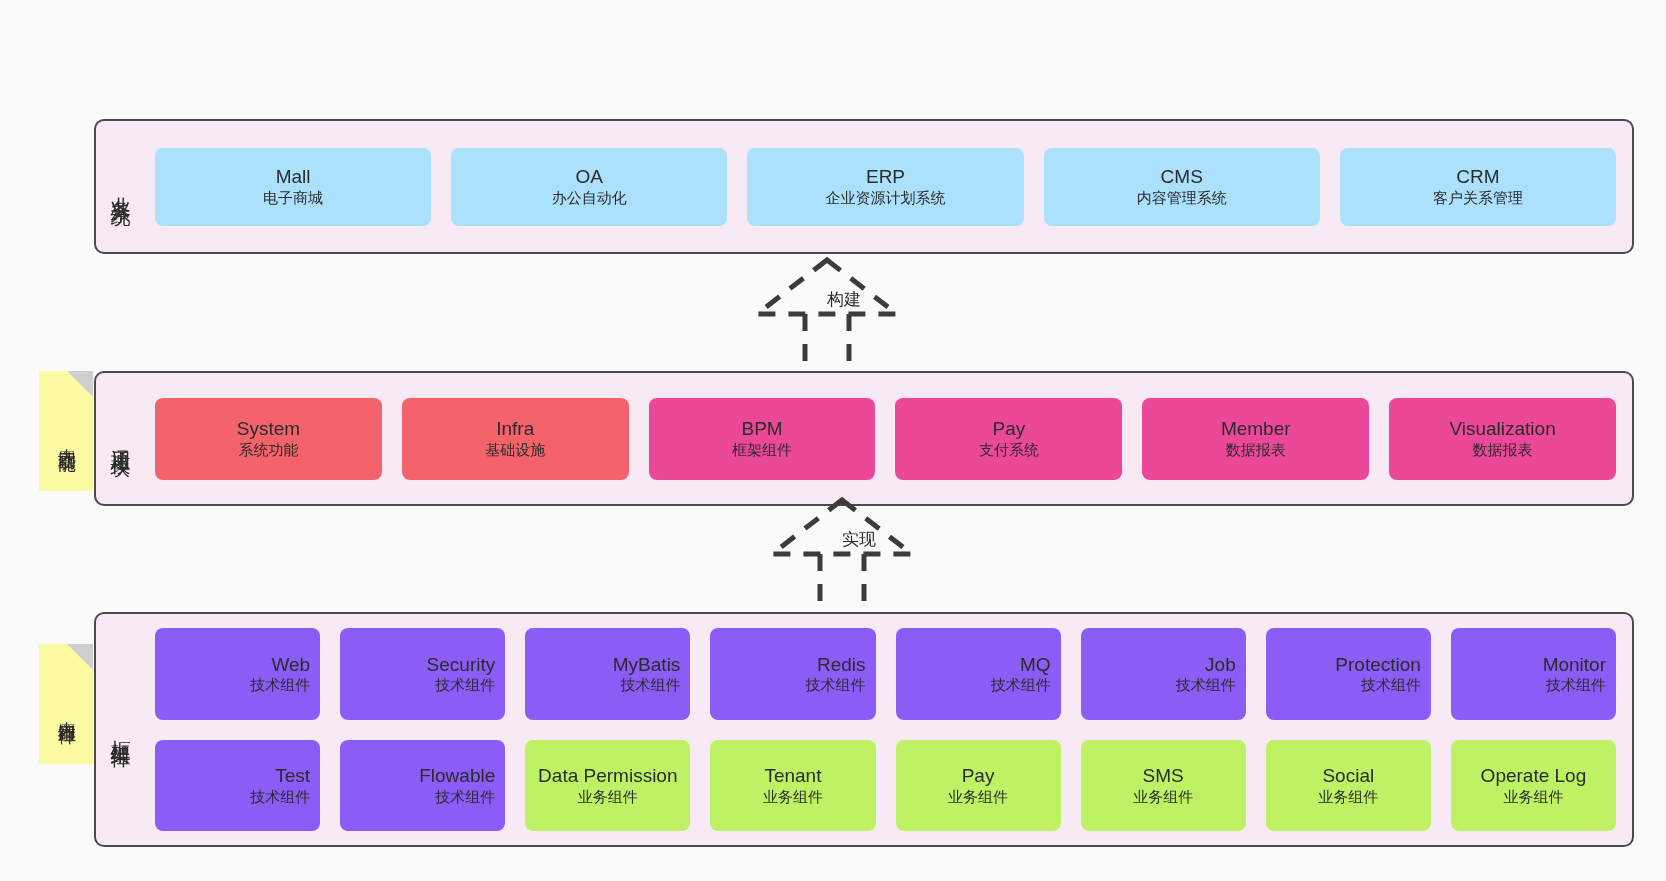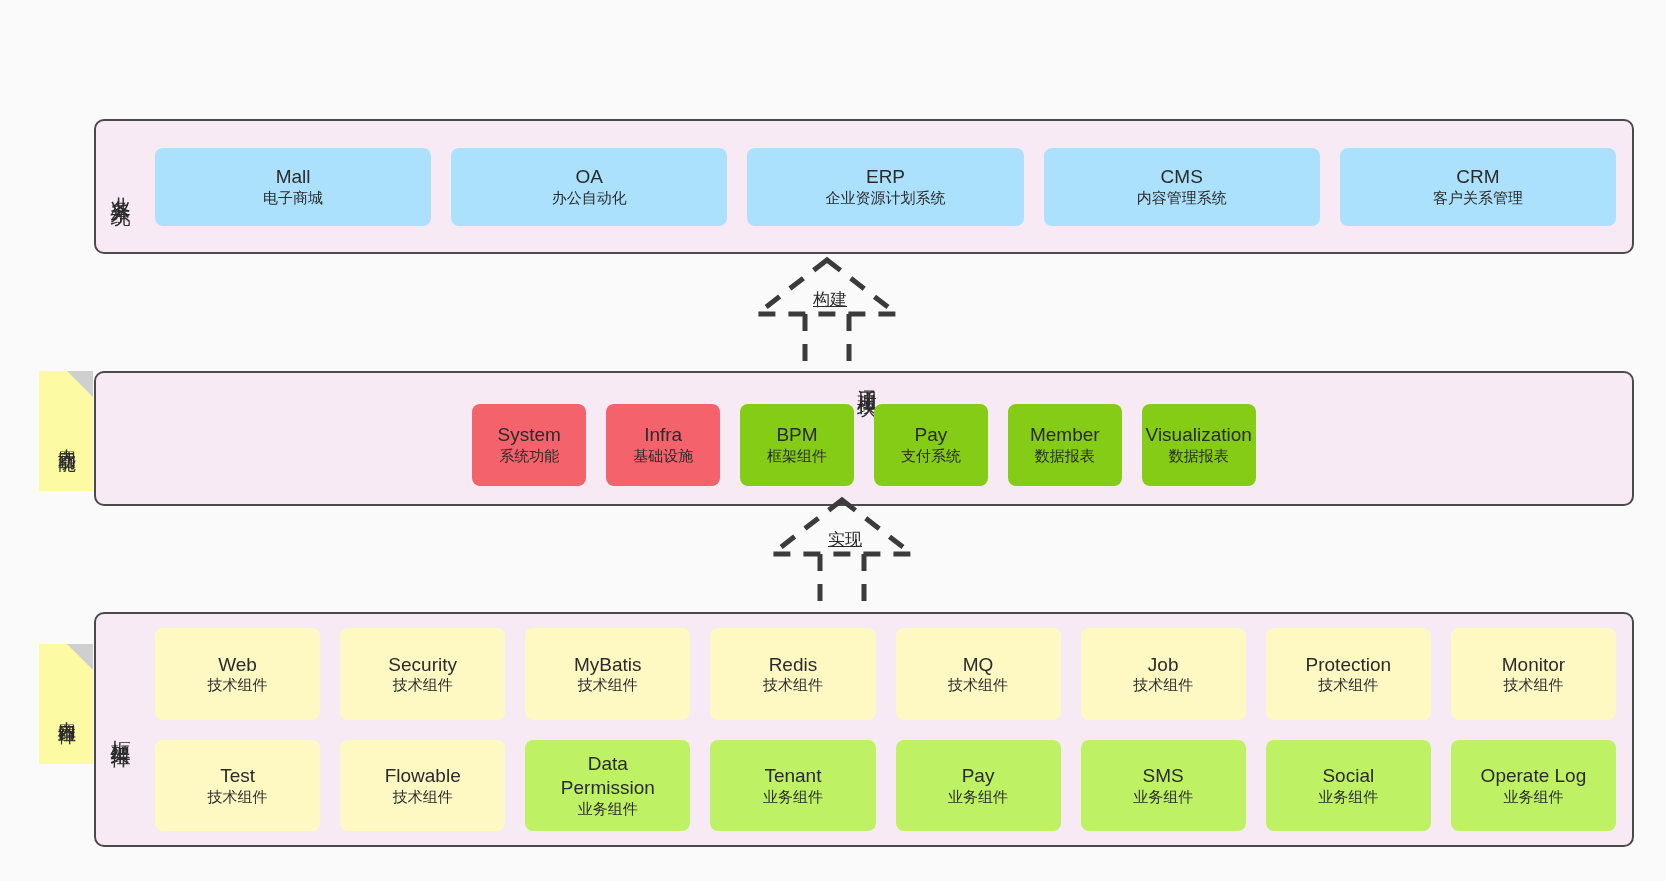--- a/index.html
+++ b/index.html
@@ -19,21 +19,21 @@
   .layer {
     position: absolute;
     box-sizing: border-box;
     background: #f8eaf4;
     border: 2.5px solid #4a4a4a;
     border-radius: 10px;
     display: flex;
     align-items: center;
   }
   #layer-business { left: 94px; top: 119px; width: 1540px; height: 135px; }
-  #layer-modules  { left: 94px; top: 371px; width: 1540px; height: 135px; flex-direction: column; }
+  #layer-modules  { left: 94px; top: 371px; width: 1540px; height: 135px; }
   #layer-framework{ left: 94px; top: 612px; width: 1540px; height: 235px; }
 
   
   .layer-label {
     writing-mode: vertical-rl;
     text-orientation: upright;
     font-size: 20px;
     color: #2b2b2b;
     letter-spacing: 3px;
     line-height: 1.05;
@@ -74,32 +74,32 @@
     flex: 1 1 0;
     border-radius: 8px;
     display: flex;
     flex-direction: column;
     align-items: center;
     justify-content: center;
     text-align: center;
     color: #2b2b2b;
     line-height: 1.25;
     box-sizing: border-box;
-    padding: 4px 22px;
+    padding: 4px 10px;
     min-width: 0;
   }
   #layer-business .card { height: 78px; }
   #layer-modules  .card { height: 82px; }
   .card .t-en { font-size: 19px; }
   .card .t-cn { font-size: 15px; }
 
   .c-blue       { background: #ace1fd; }
   .c-red        { background: #f4636c; }
-  .c-pink       { background: #84cc16; }
-  .c-green      { background: #fef9c3; }
+  .c-pink       { background: #ec4899; }
+  .c-green      { background: #8b5cf6; align-items: flex-end; }
   .c-greenlight { background: #bef264; }
 
   
   .sticky {
     position: absolute;
     width: 54px;
     background: #fcfba3;
     color: #2b2b2b;
     font-size: 18px;
     letter-spacing: 2px;
@@ -130,28 +130,27 @@
   .connector {
     position: absolute;
     width: 200px;
     height: 110px;
   }
   #connector-build   { left: 727px; top: 252px; }
   #connector-realize { left: 742px; top: 492px; }
   .connector svg { display: block; overflow: visible; }
   .connector .conn-label {
     position: absolute;
-    left: 86px;
+    left: 100px;
     top: 36px;
     font-size: 17px;
     color: #2b2b2b;
     background: transparent;
     white-space: nowrap;
     user-select: none;
-    text-decoration: underline;
   }
 </style>
 </head>
 <body>
 
 <div class="layer" id="layer-business">
   <div class="layer-label">业务系统</div>
   <div class="cards-row">
     <div class="card c-blue">
       <span class="t-en">Mall</span>

